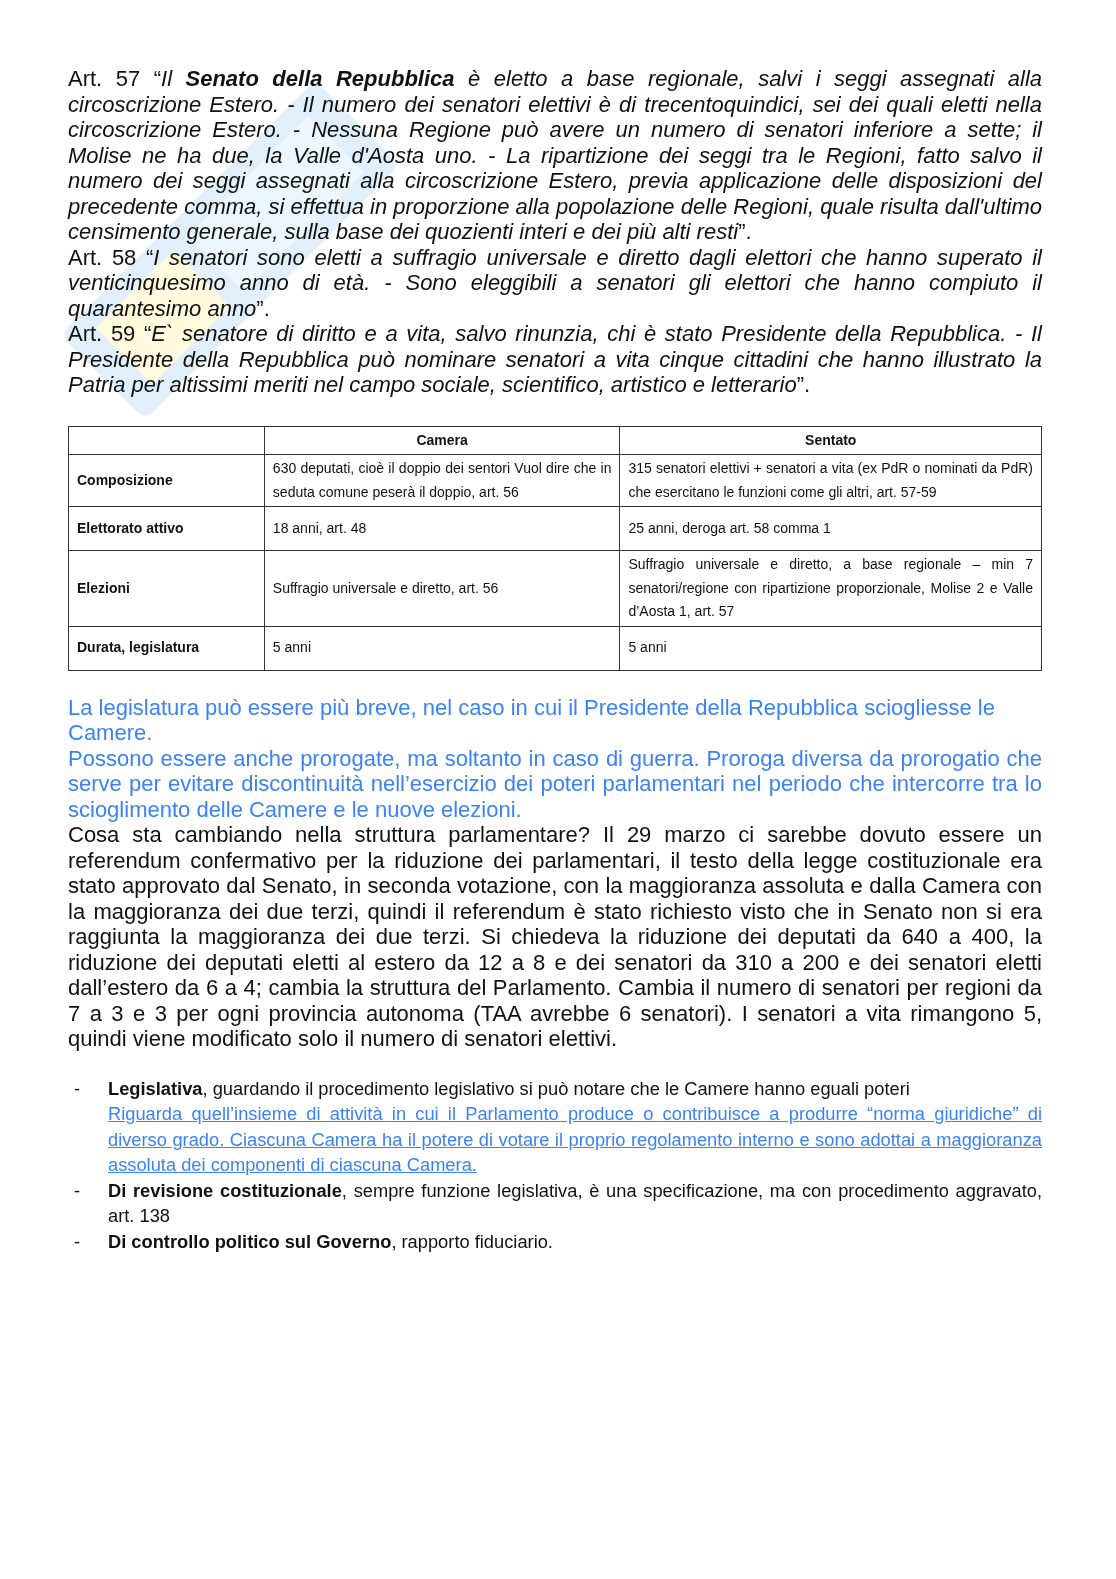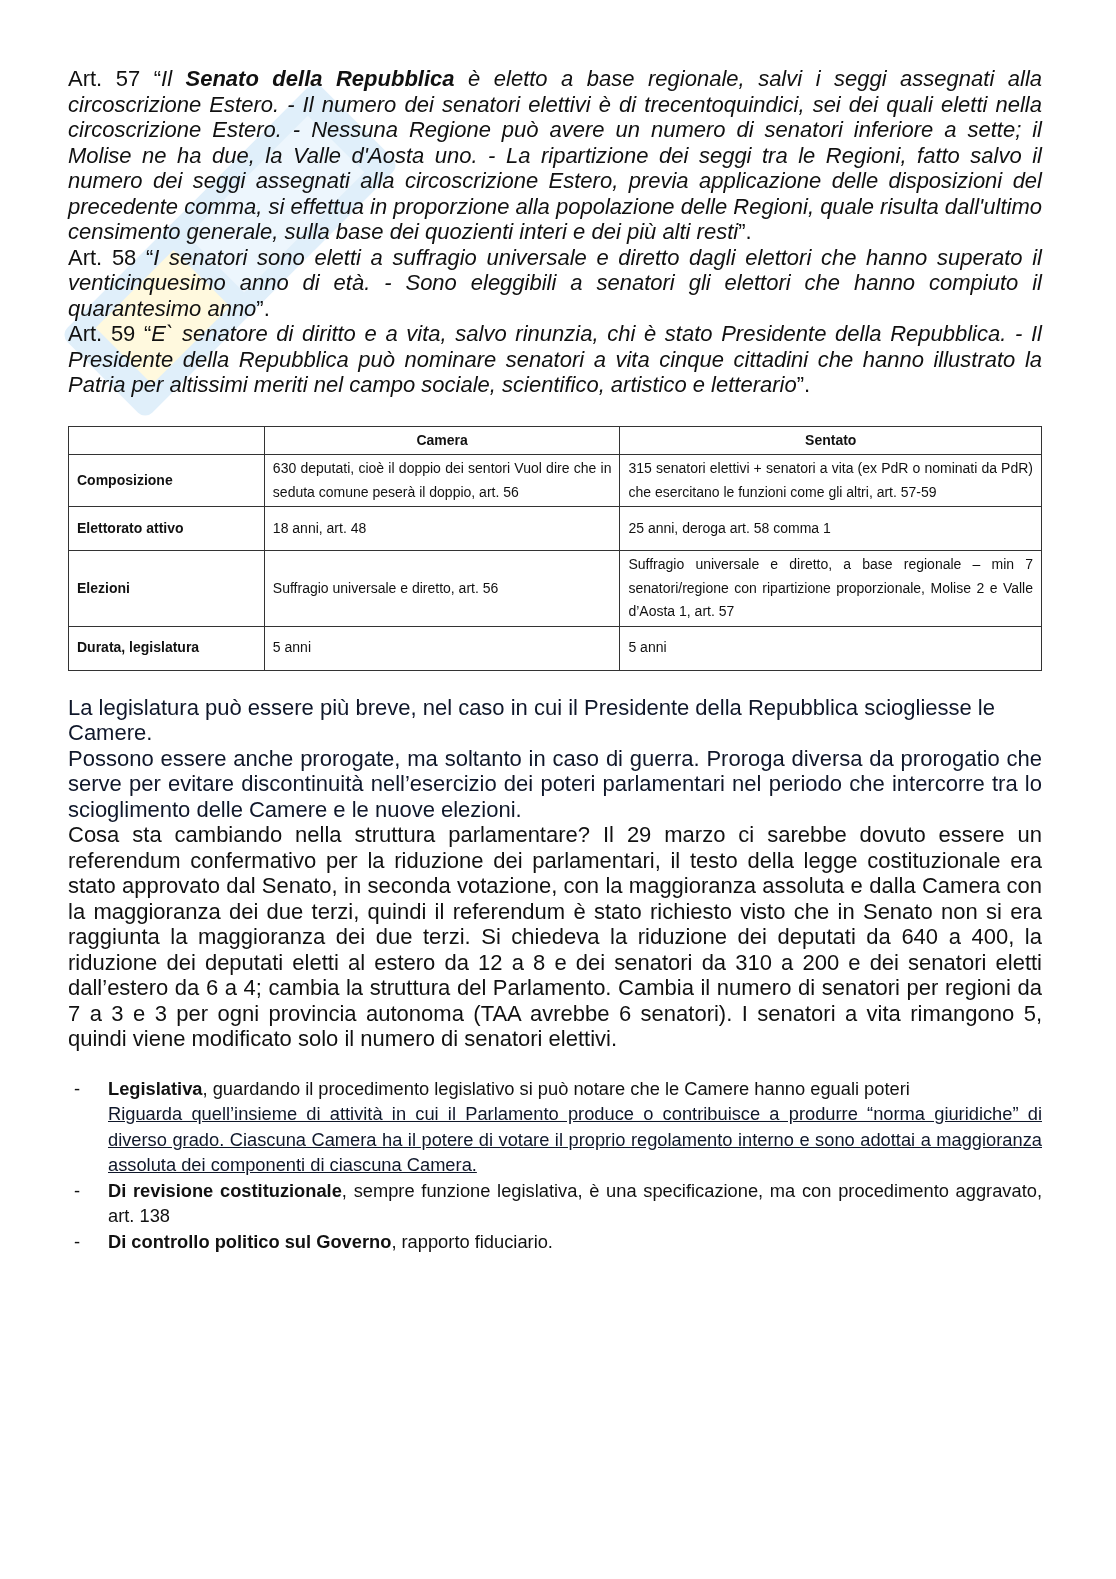--- a/index.html
+++ b/index.html
@@ -3,21 +3,21 @@
 <meta charset="utf-8">
 <style>
   html, body { margin: 0; padding: 0; background: #ffffff; }
   body { width: 1116px; height: 1579px; position: relative; overflow: hidden;
          font-family: "Liberation Sans", "DejaVu Sans", sans-serif; color: #111; }
   .watermark { position: absolute; left: 20px; top: 40px; width: 420px; height: 420px;
                pointer-events: none; opacity: 0.18; }
   .page { position: absolute; left: 68px; top: 66px; width: 974px; }
   p { margin: 0; font-size: 22px; line-height: 25.5px; text-align: justify; }
   .it { font-style: italic; }
-  .blue { color: #0f172a; }
+  .blue { color: #3b82f6; }
   .gap { height: 24px; }
   table { border-collapse: collapse; width: 974px; margin-top: 28px; font-size: 14px; }
   td, th { border: 1px solid #333; vertical-align: middle; padding: 2px 8px; line-height: 23.5px; }
   th { font-weight: bold; text-align: center; }
   td.h { font-weight: bold; text-align: left; }
   td.j { text-align: justify; }
   col.c1 { width: 196px; } col.c2 { width: 356px; } col.c3 { width: 422px; }
   .list { margin: 0; padding: 0; list-style: none; }
   .list li { position: relative; padding-left: 40px; font-size: 18.3px; line-height: 25.5px; text-align: justify; }
   .list li .dash { position: absolute; left: 6px; top: 0; }

